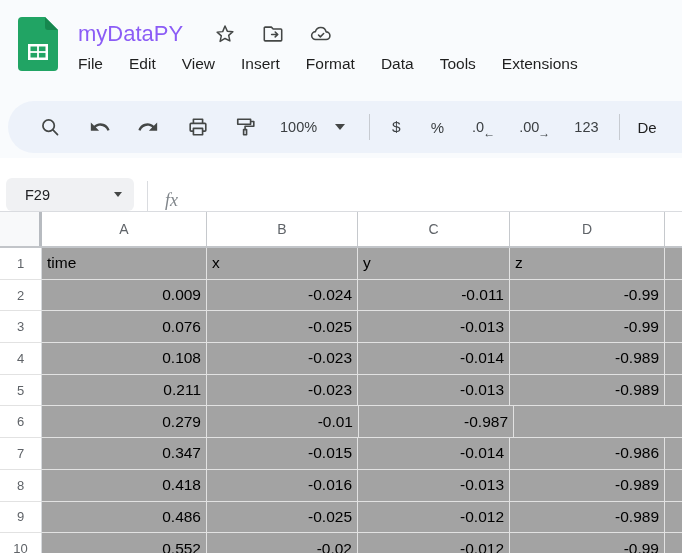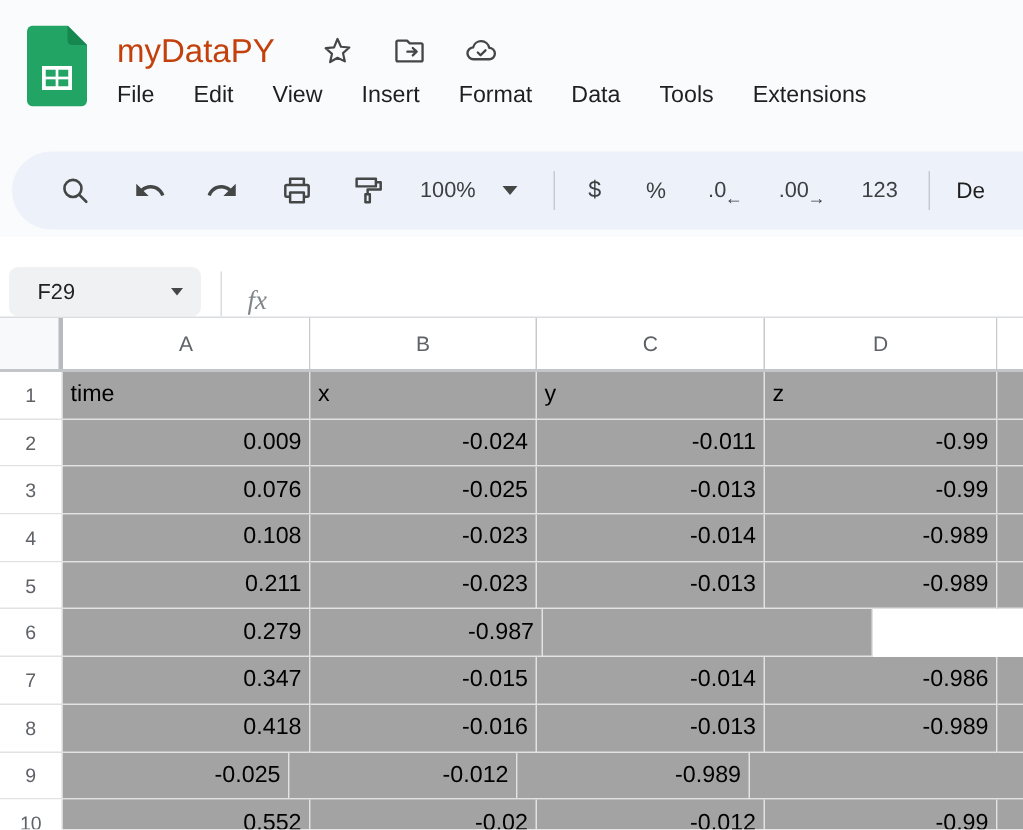--- a/index.html
+++ b/index.html
@@ -6,21 +6,21 @@
   html,body { background:#fff; }
   .app {
     position:relative; width:682px; height:553px; overflow:hidden;
     background:#fff; font-family:"Liberation Sans", sans-serif; color:#1f1f1f;
   }
 
   
   .topbar { position:absolute; top:0; left:0; right:0; height:158px; background:#f9fbfd; }
   .logo { position:absolute; left:18px; top:17px; width:40px; height:55px; }
   .title-row { position:absolute; left:78px; top:17px; height:34px; display:flex; align-items:center; }
-  .doc-title { font-size:22px; color:#c2410c; margin-right:30px; white-space:nowrap; }
+  .doc-title { font-size:22px; color:#8b5cf6; margin-right:30px; white-space:nowrap; }
   .title-ic { width:24px; height:24px; margin-right:24px; display:inline-flex; align-items:center; justify-content:center; }
   .title-ic svg { width:22px; height:22px; }
   .menubar { position:absolute; left:78px; top:55px; display:flex; gap:26px; font-size:15.5px; color:#1f1f1f; white-space:nowrap; }
   .menu-item { cursor:default; }
 
   
   .toolbar {
     position:absolute; top:101px; left:8px; right:-30px; height:52px;
     background:#edf2fa; border-radius:26px; display:flex; align-items:center;
     padding-left:30px; color:#444746; overflow:hidden;
@@ -220,20 +220,21 @@
           <div class="row-h">5</div>
           <div class="cell ar" style="width: 165px;">0.211</div>
           <div class="cell ar" style="width: 151px;">-0.023</div>
           <div class="cell ar" style="width: 152px;">-0.013</div>
           <div class="cell ar" style="width: 155px;">-0.989</div>
           <div class="cell" style="width: 220px;"></div>
         </div>
         <div class="grid-row">
           <div class="row-h">6</div>
           <div class="cell ar" style="width: 165px;">0.279</div>
+          <div class="cell ar" style="width: 152px;">-0.01</div>
           <div class="cell ar" style="width: 155px;">-0.987</div>
           <div class="cell" style="width: 220px;"></div>
         </div>
         <div class="grid-row">
           <div class="row-h">7</div>
           <div class="cell ar" style="width: 165px;">0.347</div>
           <div class="cell ar" style="width: 151px;">-0.015</div>
           <div class="cell ar" style="width: 152px;">-0.014</div>
           <div class="cell ar" style="width: 155px;">-0.986</div>
           <div class="cell" style="width: 220px;"></div>
@@ -241,20 +242,21 @@
         <div class="grid-row">
           <div class="row-h">8</div>
           <div class="cell ar" style="width: 165px;">0.418</div>
           <div class="cell ar" style="width: 151px;">-0.016</div>
           <div class="cell ar" style="width: 152px;">-0.013</div>
           <div class="cell ar" style="width: 155px;">-0.989</div>
           <div class="cell" style="width: 220px;"></div>
         </div>
         <div class="grid-row">
           <div class="row-h">9</div>
+          <div class="cell ar" style="width: 165px;">0.486</div>
           <div class="cell ar" style="width: 151px;">-0.025</div>
           <div class="cell ar" style="width: 152px;">-0.012</div>
           <div class="cell ar" style="width: 155px;">-0.989</div>
           <div class="cell" style="width: 220px;"></div>
         </div>
         <div class="grid-row">
           <div class="row-h">10</div>
           <div class="cell ar" style="width: 165px;">0.552</div>
           <div class="cell ar" style="width: 151px;">-0.02</div>
           <div class="cell ar" style="width: 152px;">-0.012</div>

